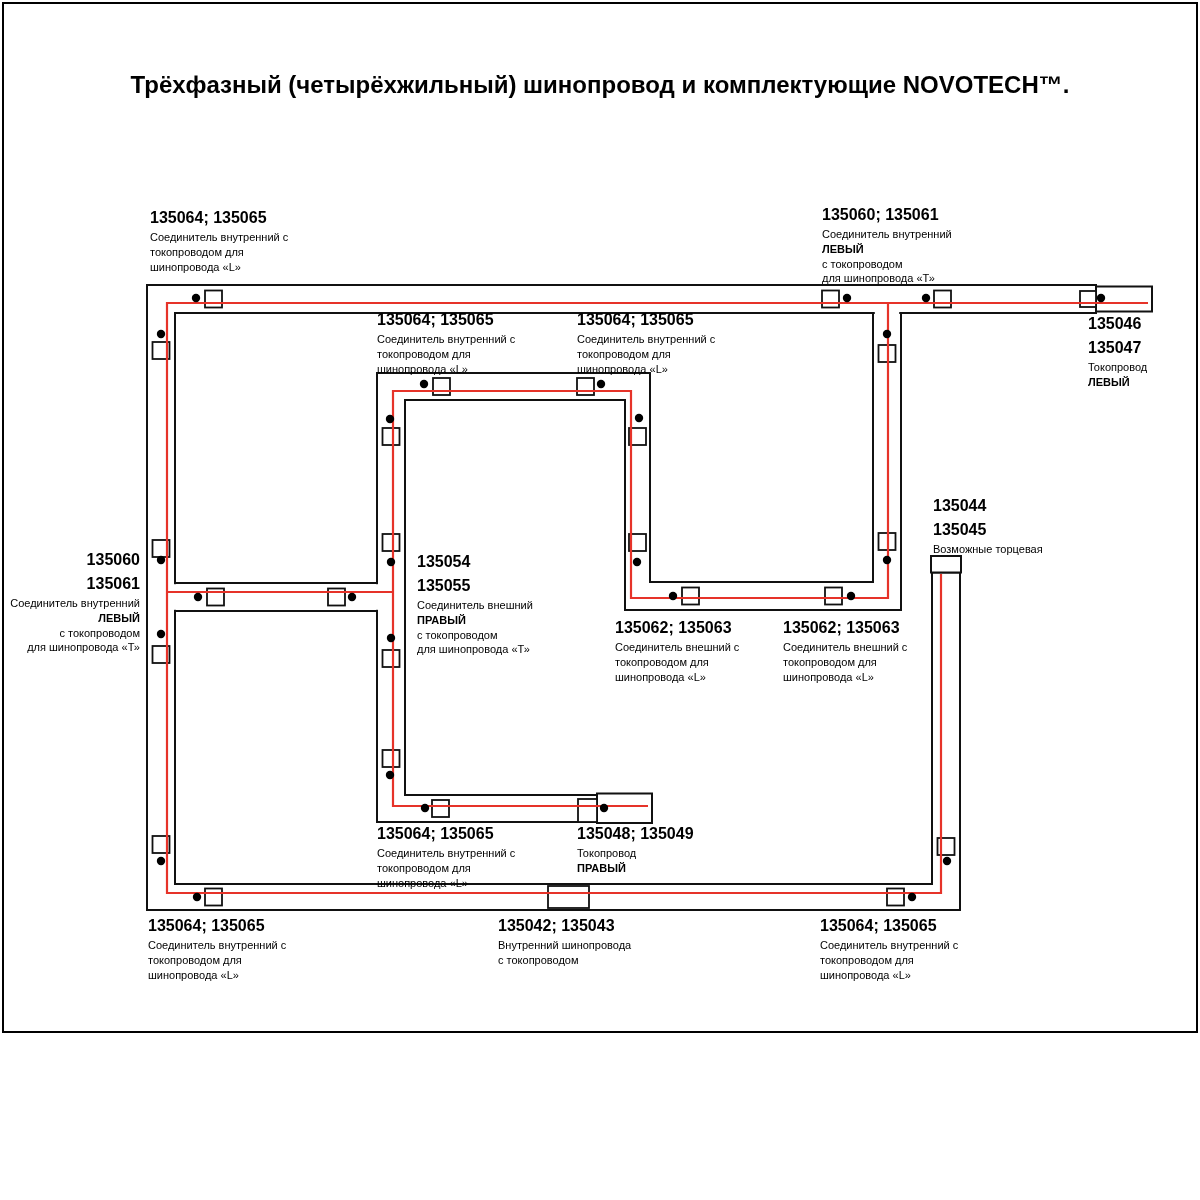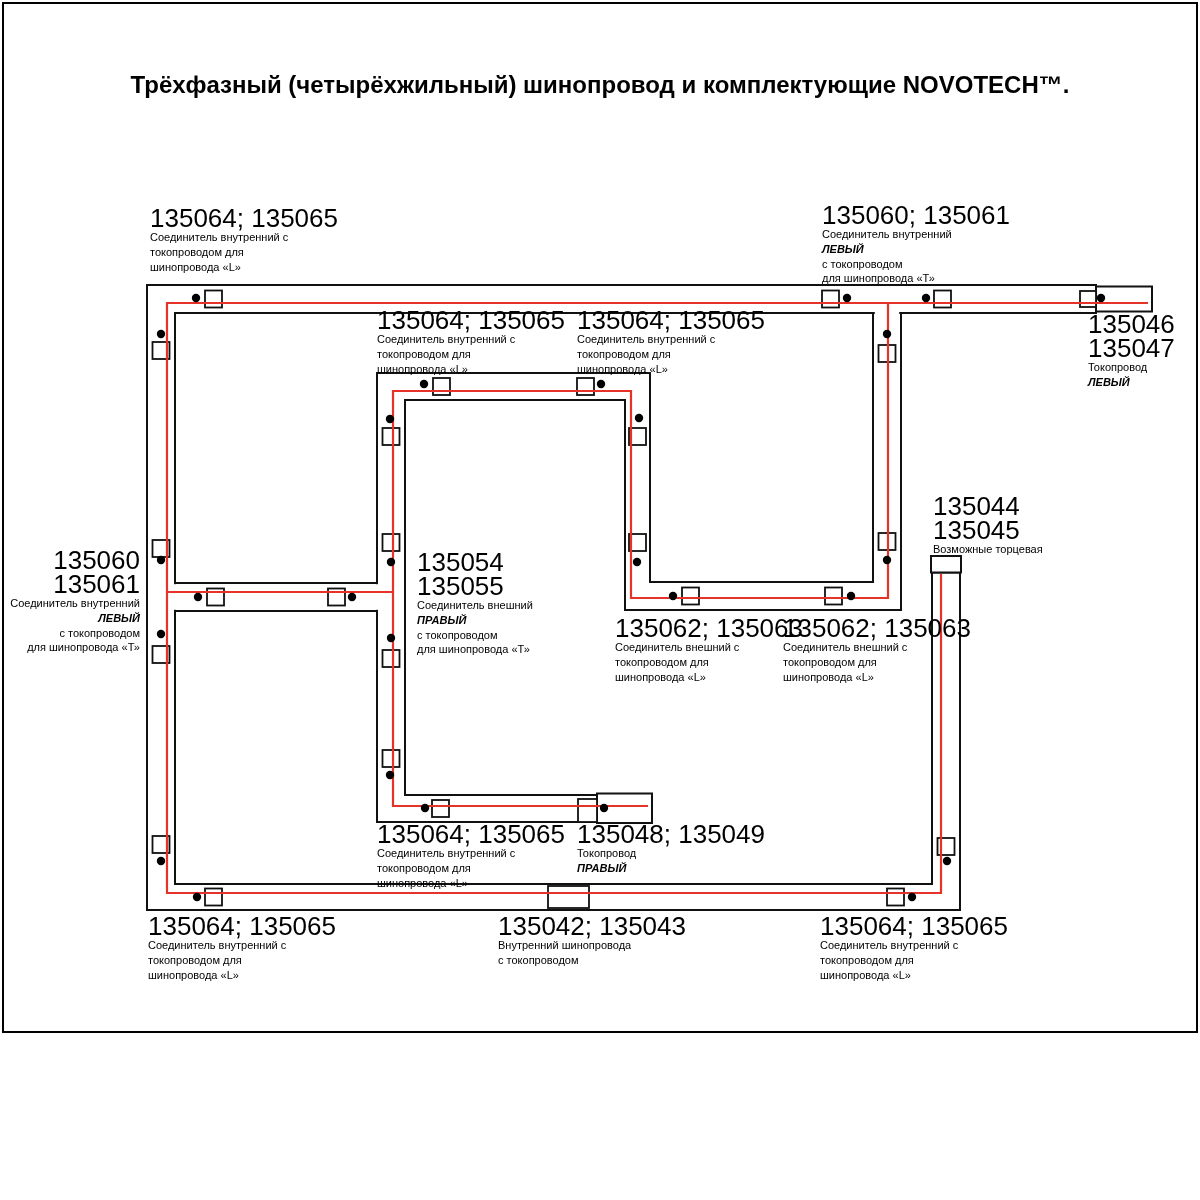--- a/index.html
+++ b/index.html
@@ -3,23 +3,23 @@
 <meta charset="utf-8">
 <style>
   html,body{margin:0;padding:0;background:#fff;}
   .page{position:relative;width:1200px;height:1035px;background:#fff;overflow:hidden;
         font-family:"Liberation Sans",sans-serif;color:#000;}
   .frame{position:absolute;left:2px;top:2px;right:2px;bottom:2px;border:2px solid #000;pointer-events:none;}
   .title{position:absolute;top:68px;left:0;width:100%;text-align:center;
          font-weight:700;font-size:24px;line-height:33px;}
   svg.diagram{position:absolute;left:0;top:0;width:1200px;height:1200px;}
   .lbl{position:absolute;white-space:nowrap;}
-  .lbl .code{font-weight:400;font-size:26px;line-height:24px;letter-spacing:0;}
+  .lbl .code{font-weight:700;font-size:16px;line-height:24px;letter-spacing:0;}
   .lbl .desc{font-size:11px;line-height:14.8px;}
-  .lbl .desc .b{font-weight:700;font-style:italic;}
+  .lbl .desc .b{font-weight:700;}
   .lbl.right{text-align:right;}
   
   .track{fill:#ffffff;stroke:#111111;stroke-width:2;}
   .seam{fill:#ffffff;stroke:#111111;stroke-width:1.8;}
   .weld{fill:#ffffff;stroke:none;}
   .edge{stroke:#111111;stroke-width:2;fill:none;}
   .red{stroke:#e63329;stroke-width:2.2;fill:none;}
   .dot{fill:#000000;stroke:none;}
 </style>
 </head>

